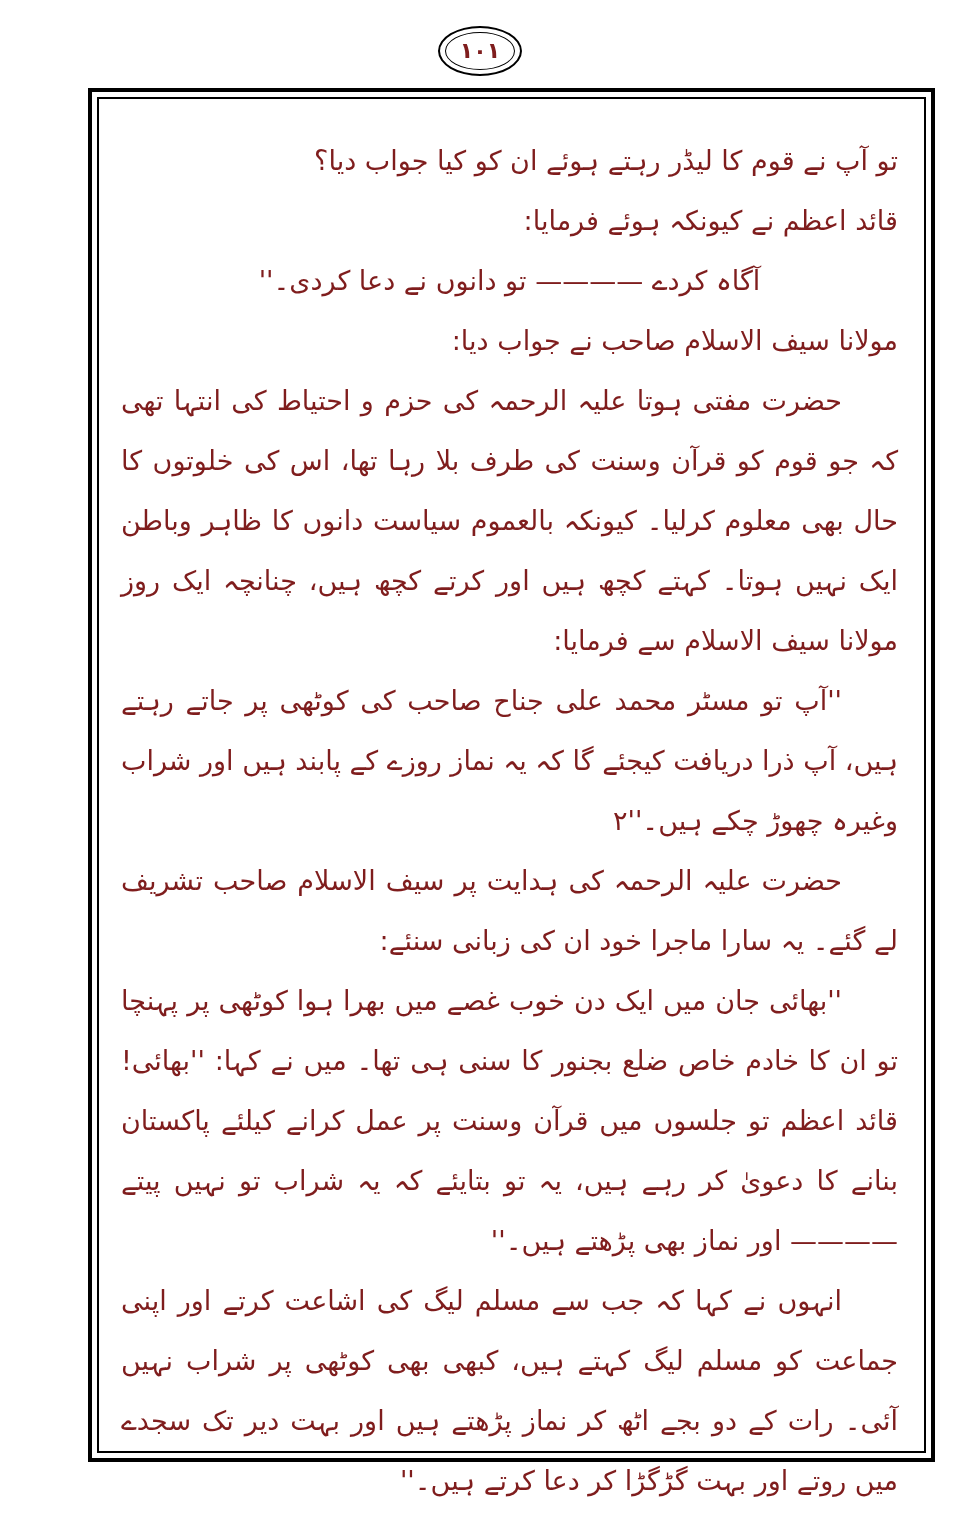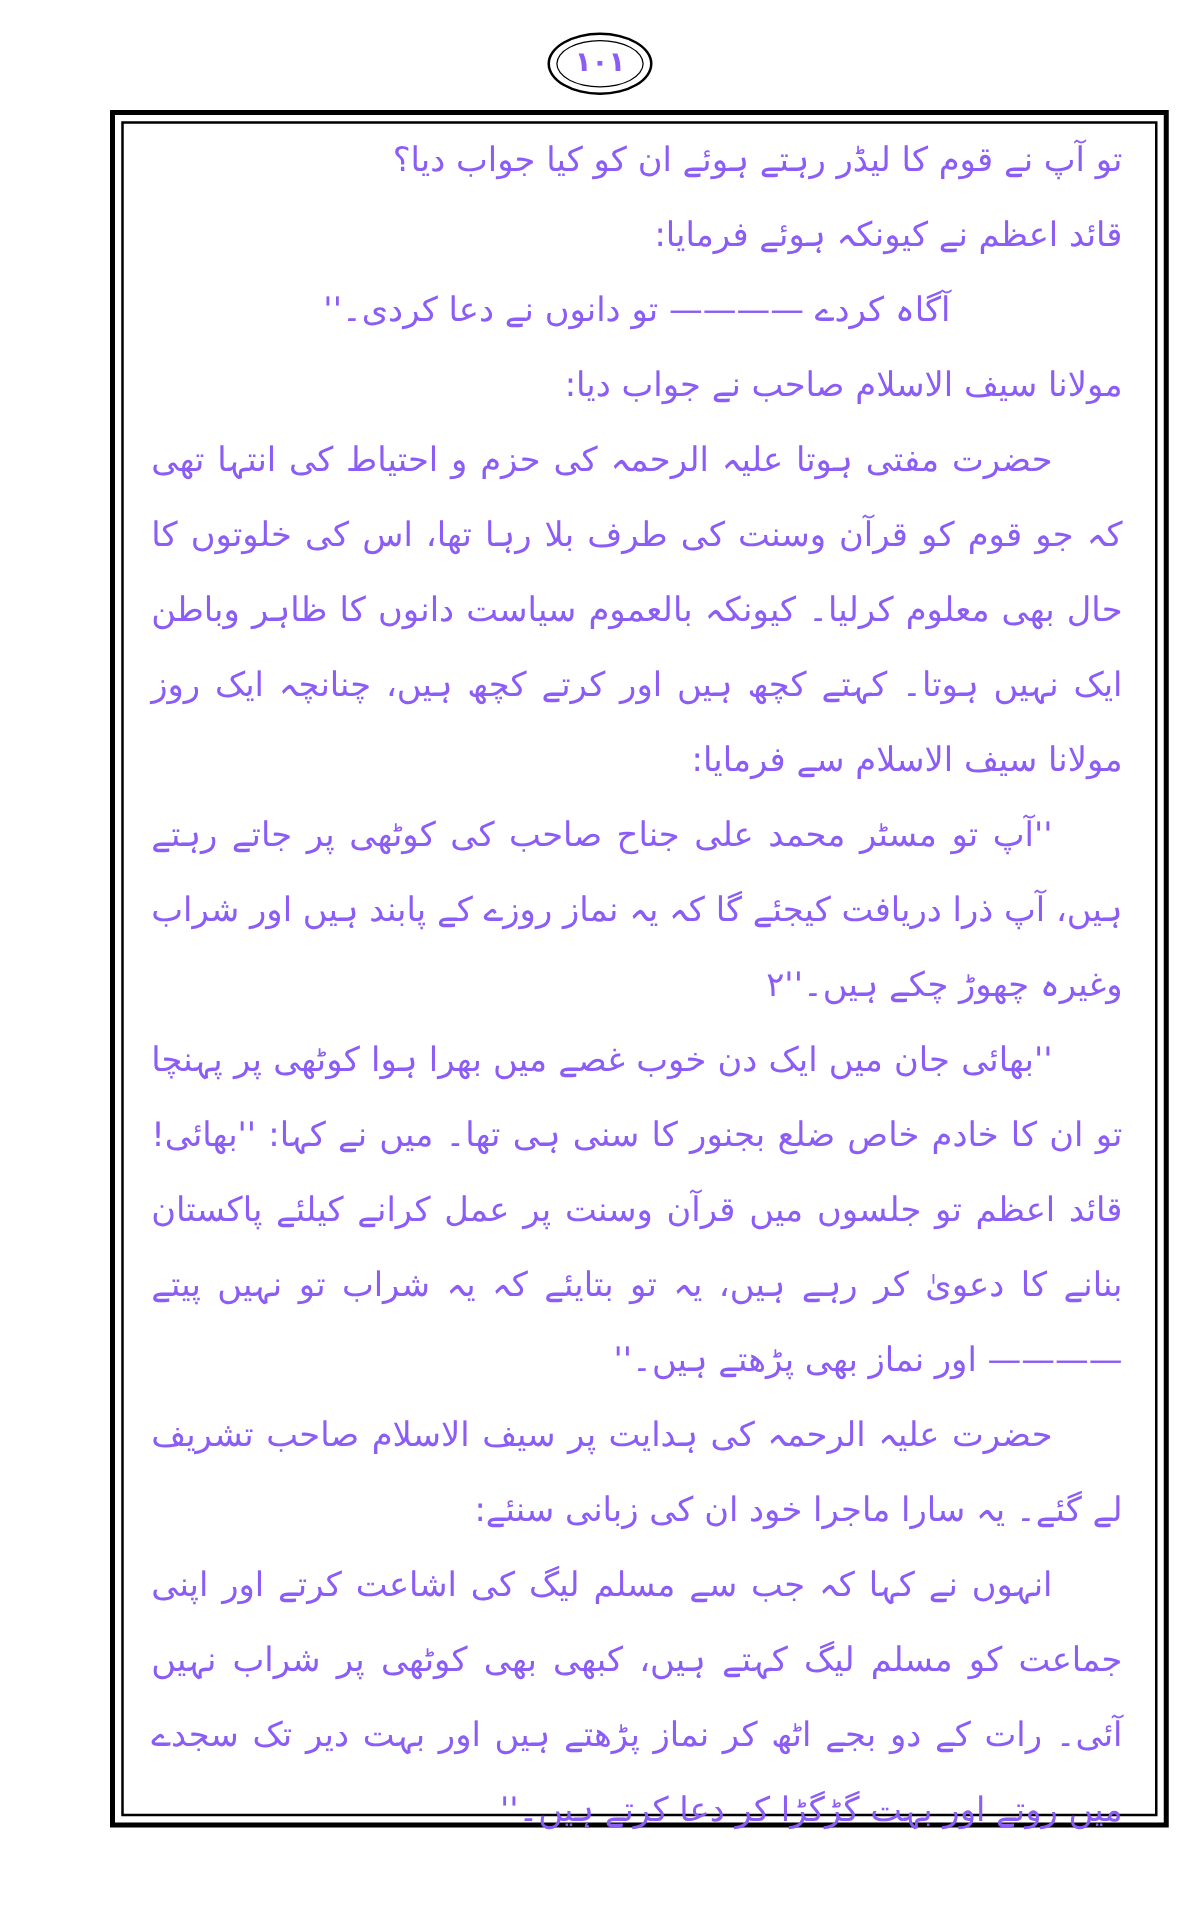--- a/index.html
+++ b/index.html
@@ -1,21 +1,21 @@
 <!DOCTYPE html>
 <html lang="ur" dir="rtl"><head>
 <meta charset="utf-8">
 <style>
   html,body{margin:0;padding:0;background:#f6f6f4;}
   .sheet{
     position:relative;
     width:960px;height:1528px;
     background:#ffffff;
     font-family:"DejaVu Sans", sans-serif;
-    color:#8b5cf6;
+    color:#7f1d1d;
     overflow:hidden;
   }
   
   .oval-outer{
     position:absolute;top:26px;left:50%;transform:translateX(-50%);
     width:84px;height:50px;
     border:2px solid #000;border-radius:50%;
     display:flex;align-items:center;justify-content:center;
     background:#fff;
     box-sizing:border-box;
@@ -36,21 +36,21 @@
     width:847px;height:1374px;
     border:4px solid #000;
     box-sizing:border-box;
     padding:5px;
     background:#fff;
   }
   .frame-inner{
     width:100%;height:100%;
     border:2px solid #000;
     box-sizing:border-box;
-    padding:0 26px 14px 22px;
+    padding:32px 26px 14px 22px;
     display:flex;flex-direction:column;
   }
   .text-body{
     flex:1;
     direction:rtl;
     font-size:27px;
     line-height:60px;
     text-align:justify;
   }
   .text-body p{margin:0;}
@@ -71,21 +71,21 @@
   <div class="frame-outer">
     <div class="frame-inner">
 
       <div class="text-body" id="paragraphs">
           <p class="normal">تو آپ نے قوم کا لیڈر رہتے ہوئے ان کو کیا جواب دیا؟</p>
           <p class="normal">قائد اعظم نے کیونکہ ہوئے فرمایا:</p>
           <p class="center">آگاہ کردے ———— تو دانوں نے دعا کردی۔''</p>
           <p class="normal">مولانا سیف الاسلام صاحب نے جواب دیا:</p>
           <p class="indent">حضرت مفتی ہوتا علیہ الرحمہ کی حزم و احتیاط کی انتہا تھی کہ جو قوم کو قرآن وسنت کی طرف بلا رہا تھا، اس کی خلوتوں کا حال بھی معلوم کرلیا۔ کیونکہ بالعموم سیاست دانوں کا ظاہر وباطن ایک نہیں ہوتا۔ کہتے کچھ ہیں اور کرتے کچھ ہیں، چنانچہ ایک روز مولانا سیف الاسلام سے فرمایا:</p>
           <p class="indent">''آپ تو مسٹر محمد علی جناح صاحب کی کوٹھی پر جاتے رہتے ہیں، آپ ذرا دریافت کیجئے گا کہ یہ نماز روزے کے پابند ہیں اور شراب وغیرہ چھوڑ چکے ہیں۔''۲</p>
+          <p class="indent">حضرت علیہ الرحمہ کی ہدایت پر سیف الاسلام صاحب تشریف لے گئے۔ یہ سارا ماجرا خود ان کی زبانی سنئے:</p>
           <p class="indent">''بھائی جان میں ایک دن خوب غصے میں بھرا ہوا کوٹھی پر پہنچا تو ان کا خادم خاص ضلع بجنور کا سنی ہی تھا۔ میں نے کہا: ''بھائی! قائد اعظم تو جلسوں میں قرآن وسنت پر عمل کرانے کیلئے پاکستان بنانے کا دعویٰ کر رہے ہیں، یہ تو بتایئے کہ یہ شراب تو نہیں پیتے ———— اور نماز بھی پڑھتے ہیں۔''</p>
-          <p class="indent">حضرت علیہ الرحمہ کی ہدایت پر سیف الاسلام صاحب تشریف لے گئے۔ یہ سارا ماجرا خود ان کی زبانی سنئے:</p>
           <p class="indent">انہوں نے کہا کہ جب سے مسلم لیگ کی اشاعت کرتے اور اپنی جماعت کو مسلم لیگ کہتے ہیں، کبھی بھی کوٹھی پر شراب نہیں آئی۔ رات کے دو بجے اٹھ کر نماز پڑھتے ہیں اور بہت دیر تک سجدے میں روتے اور بہت گڑگڑا کر دعا کرتے ہیں۔''</p>
         </div>
 
     </div>
   </div>
 
 </div>
 
 </body></html>

